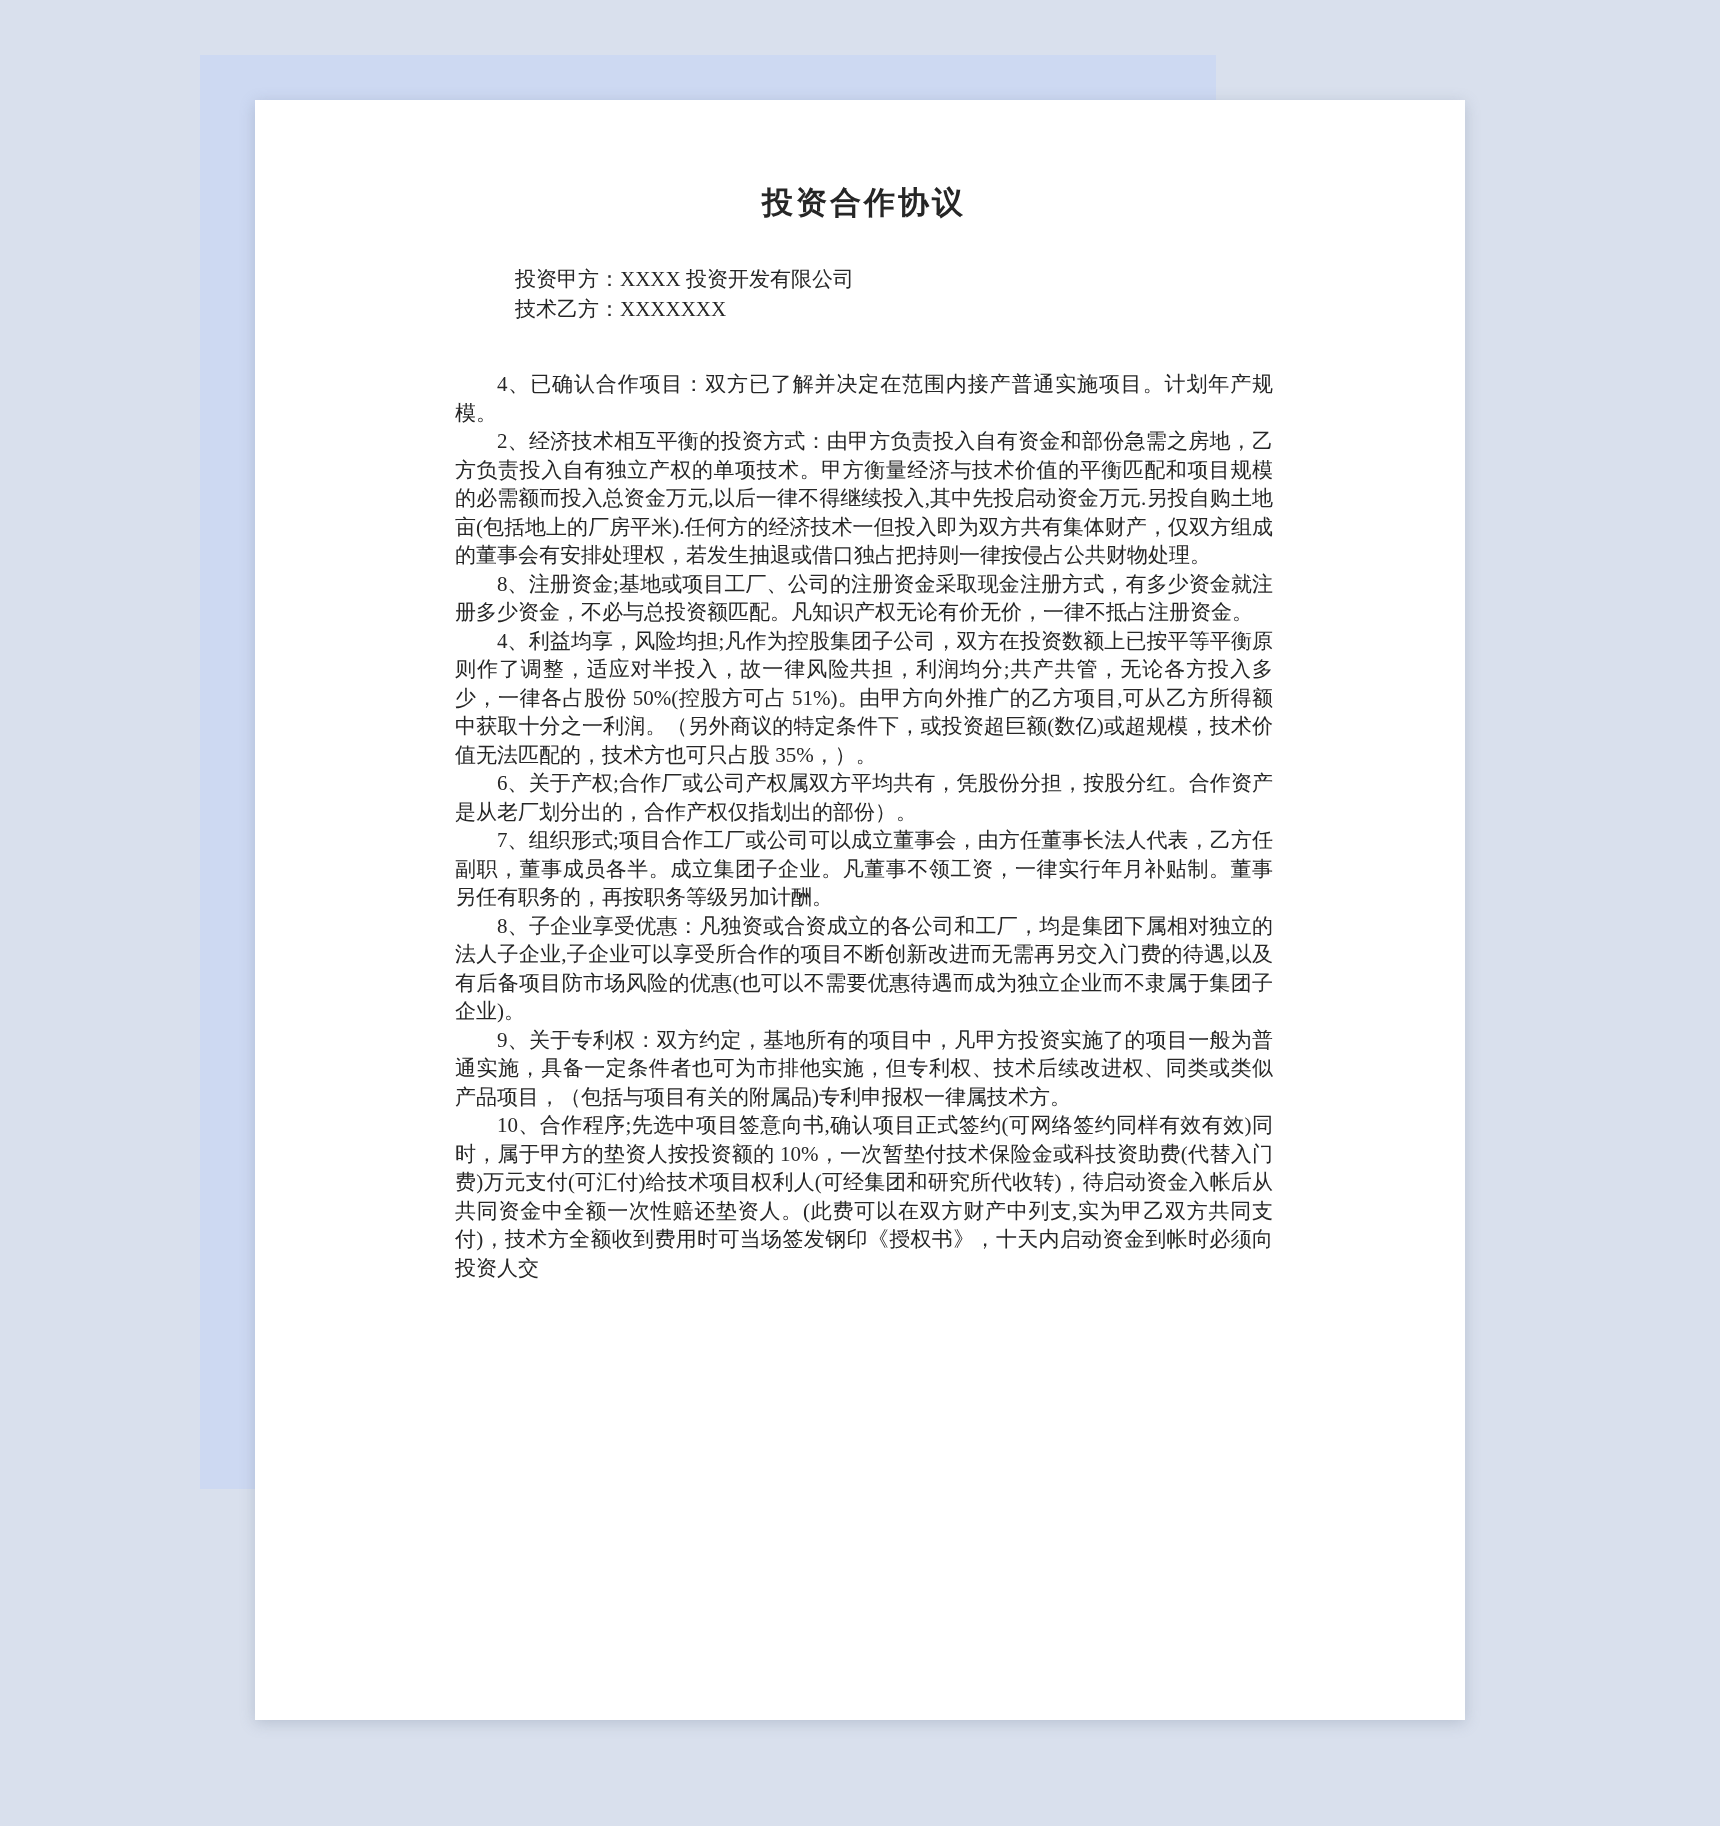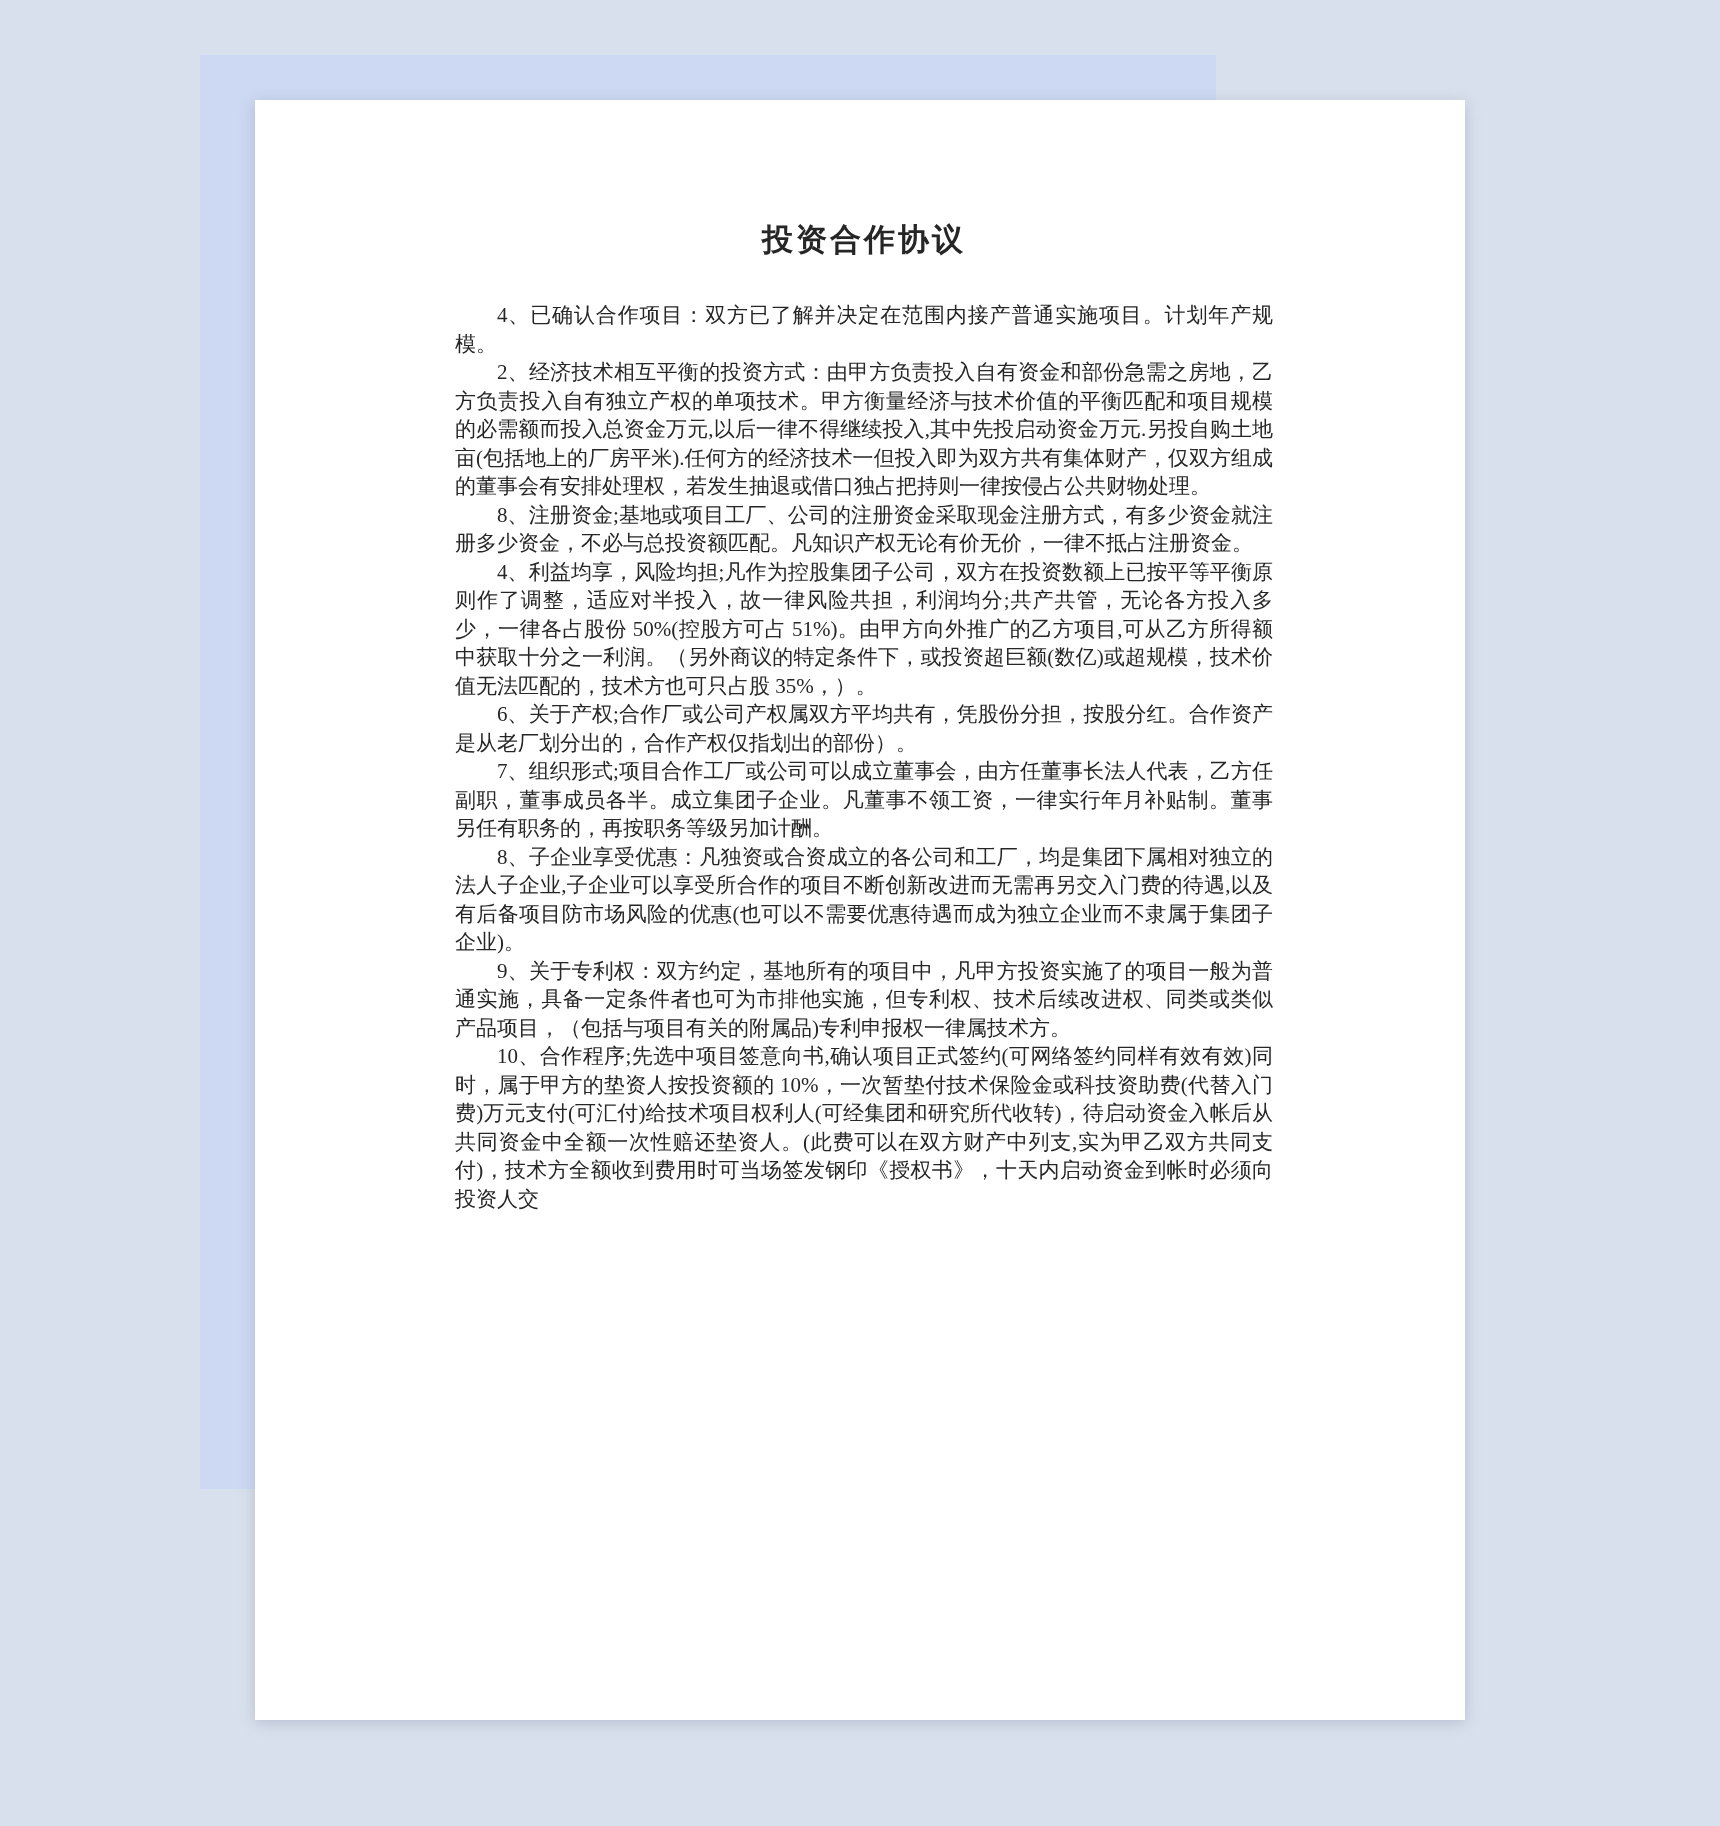--- a/index.html
+++ b/index.html
@@ -21,21 +21,21 @@
   }
   .paper {
     position: absolute;
     left: 255px;
     top: 100px;
     width: 1210px;
     height: 1620px;
     background: #ffffff;
     box-shadow: 0 3px 14px rgba(96, 110, 138, 0.28);
     box-sizing: border-box;
-    padding: 119px 192px 0 200px;
+    padding: 82px 192px 0 200px;
     color: #262626;
   }
   .doc-title {
     font-size: 31px;
     font-weight: 700;
     letter-spacing: 3px;
     text-align: center;
     margin: 0 0 40px 0;
     color: #262626;
   }
@@ -59,20 +59,24 @@
     word-break: break-all;
   }
 </style>
 </head>
 <body>
 
 <div class="canvas">
   <div class="back-sheet"></div>
   <div class="paper">
     <h1 class="doc-title">投资合作协议</h1>
+    <div class="parties">
+      <p>投资甲方：XXXX 投资开发有限公司</p>
+      <p>技术乙方：XXXXXXX</p>
+    </div>
     <div class="doc-body">
         <p>4、已确认合作项目：双方已了解并决定在范围内接产普通实施项目。计划年产规模。</p>
         <p>2、经济技术相互平衡的投资方式：由甲方负责投入自有资金和部份急需之房地，乙方负责投入自有独立产权的单项技术。甲方衡量经济与技术价值的平衡匹配和项目规模的必需额而投入总资金万元,以后一律不得继续投入,其中先投启动资金万元.另投自购土地亩(包括地上的厂房平米).任何方的经济技术一但投入即为双方共有集体财产，仅双方组成的董事会有安排处理权，若发生抽退或借口独占把持则一律按侵占公共财物处理。</p>
         <p>8、注册资金;基地或项目工厂、公司的注册资金采取现金注册方式，有多少资金就注册多少资金，不必与总投资额匹配。凡知识产权无论有价无价，一律不抵占注册资金。</p>
         <p>4、利益均享，风险均担;凡作为控股集团子公司，双方在投资数额上已按平等平衡原则作了调整，适应对半投入，故一律风险共担，利润均分;共产共管，无论各方投入多少，一律各占股份 50%(控股方可占 51%)。由甲方向外推广的乙方项目,可从乙方所得额中获取十分之一利润。（另外商议的特定条件下，或投资超巨额(数亿)或超规模，技术价值无法匹配的，技术方也可只占股 35%，）。</p>
         <p>6、关于产权;合作厂或公司产权属双方平均共有，凭股份分担，按股分红。合作资产是从老厂划分出的，合作产权仅指划出的部份）。</p>
         <p>7、组织形式;项目合作工厂或公司可以成立董事会，由方任董事长法人代表，乙方任副职，董事成员各半。成立集团子企业。凡董事不领工资，一律实行年月补贴制。董事另任有职务的，再按职务等级另加计酬。</p>
         <p>8、子企业享受优惠：凡独资或合资成立的各公司和工厂，均是集团下属相对独立的法人子企业,子企业可以享受所合作的项目不断创新改进而无需再另交入门费的待遇,以及有后备项目防市场风险的优惠(也可以不需要优惠待遇而成为独立企业而不隶属于集团子企业)。</p>
         <p>9、关于专利权：双方约定，基地所有的项目中，凡甲方投资实施了的项目一般为普通实施，具备一定条件者也可为市排他实施，但专利权、技术后续改进权、同类或类似产品项目，（包括与项目有关的附属品)专利申报权一律属技术方。</p>
         <p>10、合作程序;先选中项目签意向书,确认项目正式签约(可网络签约同样有效有效)同时，属于甲方的垫资人按投资额的 10%，一次暂垫付技术保险金或科技资助费(代替入门费)万元支付(可汇付)给技术项目权利人(可经集团和研究所代收转)，待启动资金入帐后从共同资金中全额一次性赔还垫资人。(此费可以在双方财产中列支,实为甲乙双方共同支付)，技术方全额收到费用时可当场签发钢印《授权书》，十天内启动资金到帐时必须向投资人交</p>

